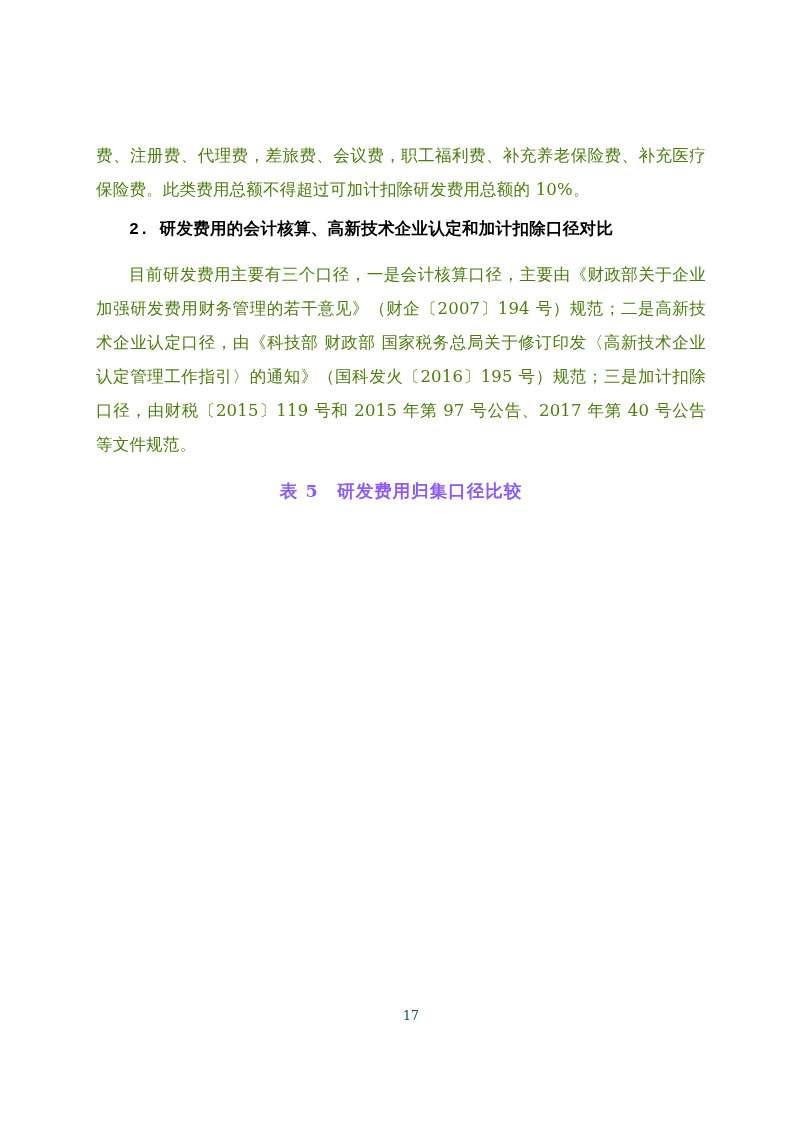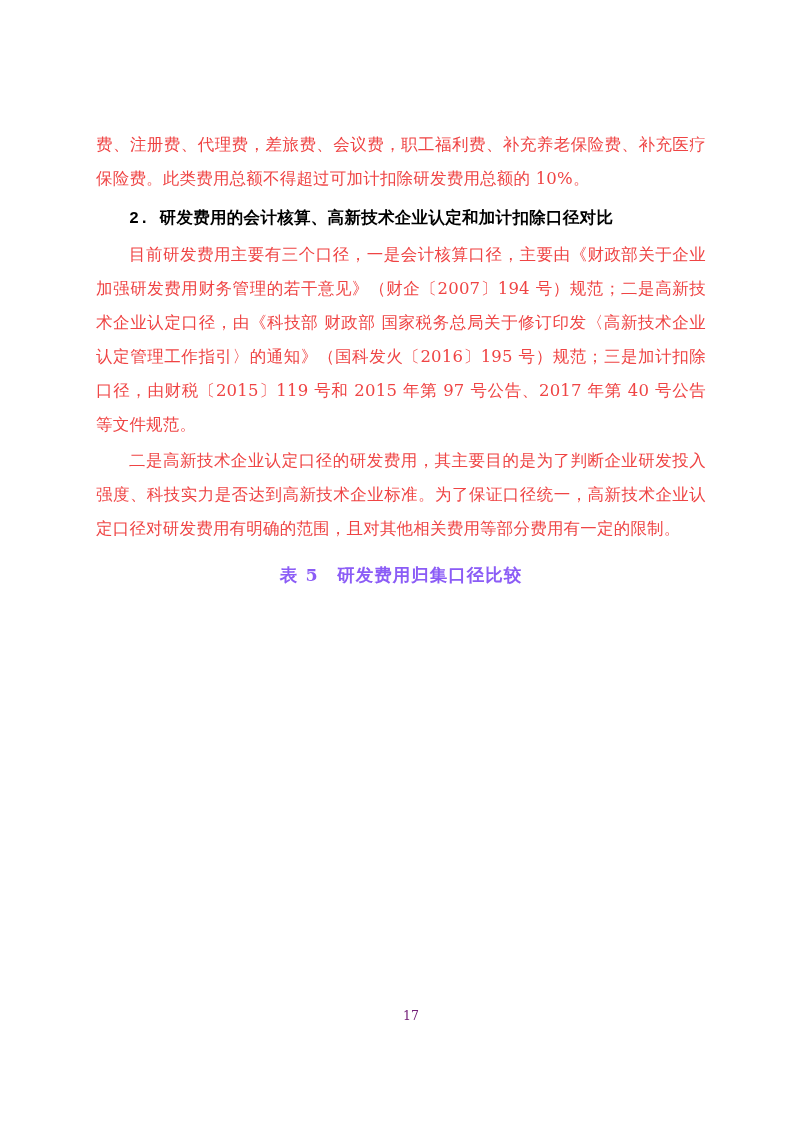--- a/index.html
+++ b/index.html
@@ -19,25 +19,25 @@
     overflow: hidden;
     box-sizing: border-box;
   }
   .content {
     position: absolute;
     left: 96px;
     top: 128px;
     width: 610px;
   }
   p.body-text {
-    margin: 0 0 2px 0;
+    margin: 11px 0 2px 0;
     font-family: "DejaVu Serif", "Liberation Serif", serif;
     font-size: 16.5px;
     line-height: 34px;
-    color: #ef4444;
+    color: #4d7c0f;
     text-align: justify;
     text-justify: inter-ideograph;
     letter-spacing: 0.2px;
   }
   p.indent {
     text-indent: 2em;
   }
   p.heading-sub {
     margin: 6px 0 2px 0;
     font-family: Liberation Mono, monospace;
@@ -59,39 +59,38 @@
     letter-spacing: 1px;
   }
   .page-number {
     position: absolute;
     left: 0;
     right: 0;
     top: 1008px;
     text-align: center;
     font-family: "DejaVu Serif", "Liberation Serif", serif;
     font-size: 12.5px;
-    color: #701a75;
+    color: #0c4a6e;
     margin-left: 29px;
   }
 </style>
 </head>
 <body>
 
 <div class="page">
   <div class="content">
 
     <p class="body-text">费、注册费、代理费，差旅费、会议费，职工福利费、补充养老保险费、补充医疗保险费。此类费用总额不得超过可加计扣除研发费用总额的 10%。</p>
 
     <p class="heading-sub">2. 研发费用的会计核算、高新技术企业认定和加计扣除口径对比</p>
 
     <p class="body-text indent">目前研发费用主要有三个口径，一是会计核算口径，主要由《财政部关于企业加强研发费用财务管理的若干意见》（财企〔2007〕194 号）规范；二是高新技术企业认定口径，由《科技部 财政部 国家税务总局关于修订印发〈高新技术企业认定管理工作指引〉的通知》（国科发火〔2016〕195 号）规范；三是加计扣除口径，由财税〔2015〕119 号和 2015 年第 97 号公告、2017 年第 40 号公告等文件规范。</p>
 
 
 
-    <p class="body-text indent">二是高新技术企业认定口径的研发费用，其主要目的是为了判断企业研发投入强度、科技实力是否达到高新技术企业标准。为了保证口径统一，高新技术企业认定口径对研发费用有明确的范围，且对其他相关费用等部分费用有一定的限制。</p>
 
 
     <p class="table-title">表 5　研发费用归集口径比较</p>
 
   </div>
 
   <div class="page-number">17</div>
 </div>
 
 </body></html>

